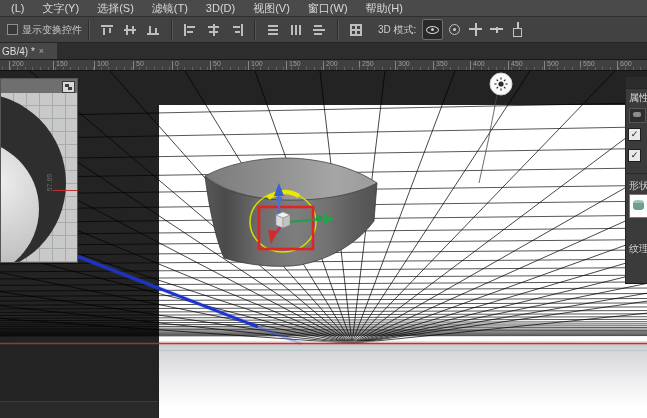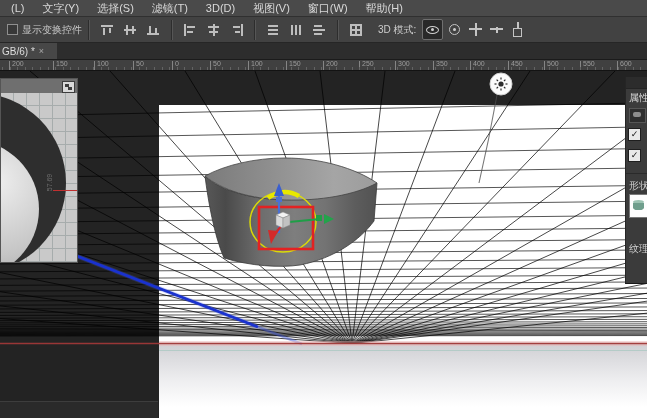--- a/index.html
+++ b/index.html
@@ -187,21 +187,21 @@
       <div class="vbar" style="height:6px;top:7px"></div>
     </div>
   <div class="mbtn">
       <div class="sq" style="margin-top:5px"></div>
       <div class="upbar"></div>
     </div>
 </div>
 
 <div class="tabbar">
   <div class="tab">
-    <span>GB/6) *</span>
+    <span>GB/4) *</span>
     <span class="x">×</span>
   </div>
 </div>
 
 <div class="ruler" id="ruler">
     <div class="rtick" style="left: 9px; height: 9px;"></div>
     <div class="rlabel" style="left: 12px;">200</div>
     <div class="rtick" style="left: 53px; height: 9px;"></div>
     <div class="rlabel" style="left: 56px;">150</div>
     <div class="rtick" style="left: 94px; height: 9px;"></div>

